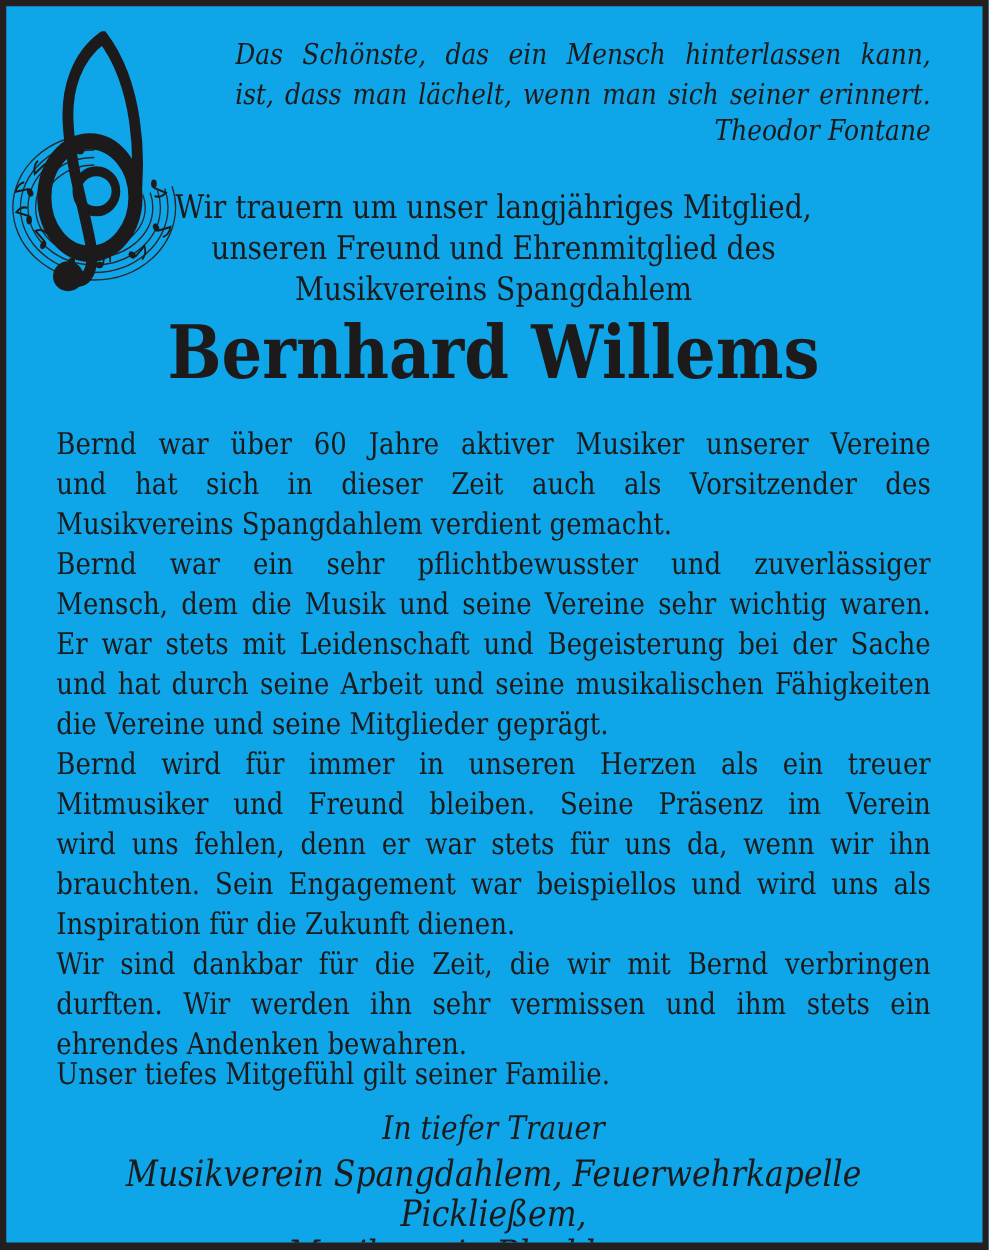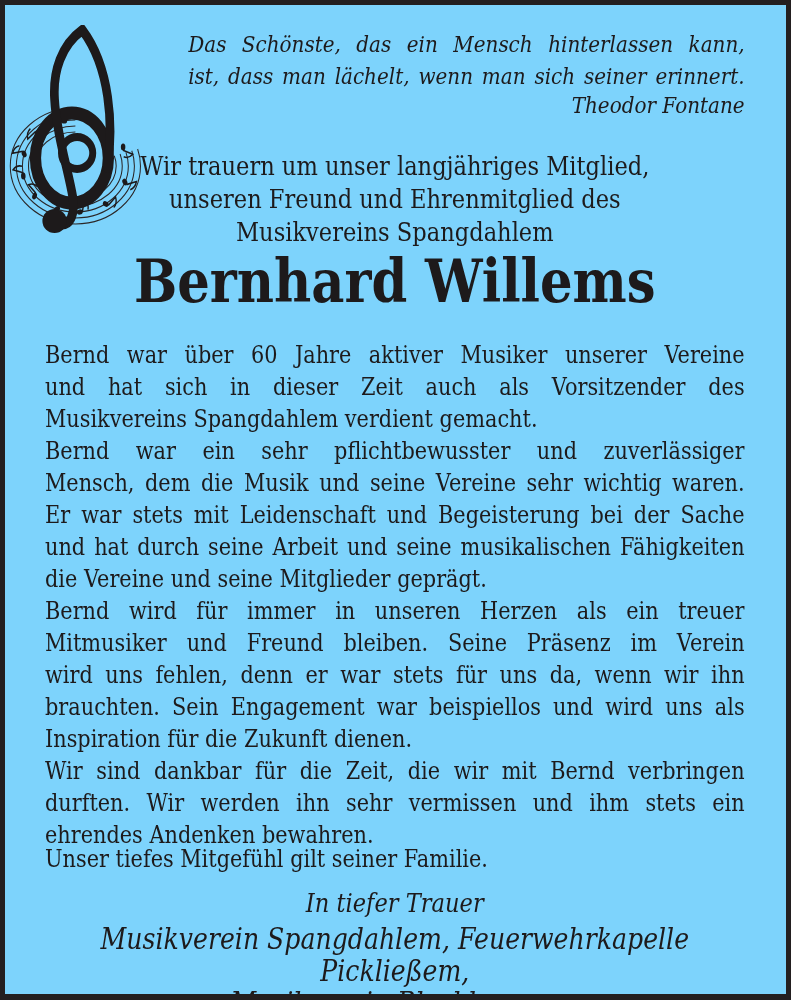--- a/index.html
+++ b/index.html
@@ -1,17 +1,17 @@
 <!DOCTYPE html>
 <html><head>
 <meta charset="utf-8">
 <style>
   html,body{margin:0;padding:0;background:#e8e8e8;}
   .page{
-    position:relative;width:791px;height:1000px;background:#7dd3fc;
+    position:relative;width:791px;height:1000px;background:#0ea5e9;
     border:5px solid #231f20;border-bottom-width:6px;box-sizing:border-box;
     overflow:hidden;font-family:"DejaVu Serif",serif;color:#1d1a1b;padding-left:12px;
   }
   
   .squeeze{
     position:absolute;left:40px;top:0;width:806px;
     transform:scaleX(0.868);transform-origin:0 0;
     padding-top:23px;box-sizing:border-box;
   }
   .clef-wrap{position:absolute;left:-43px;top:20px;width:162px;height:218px;}

